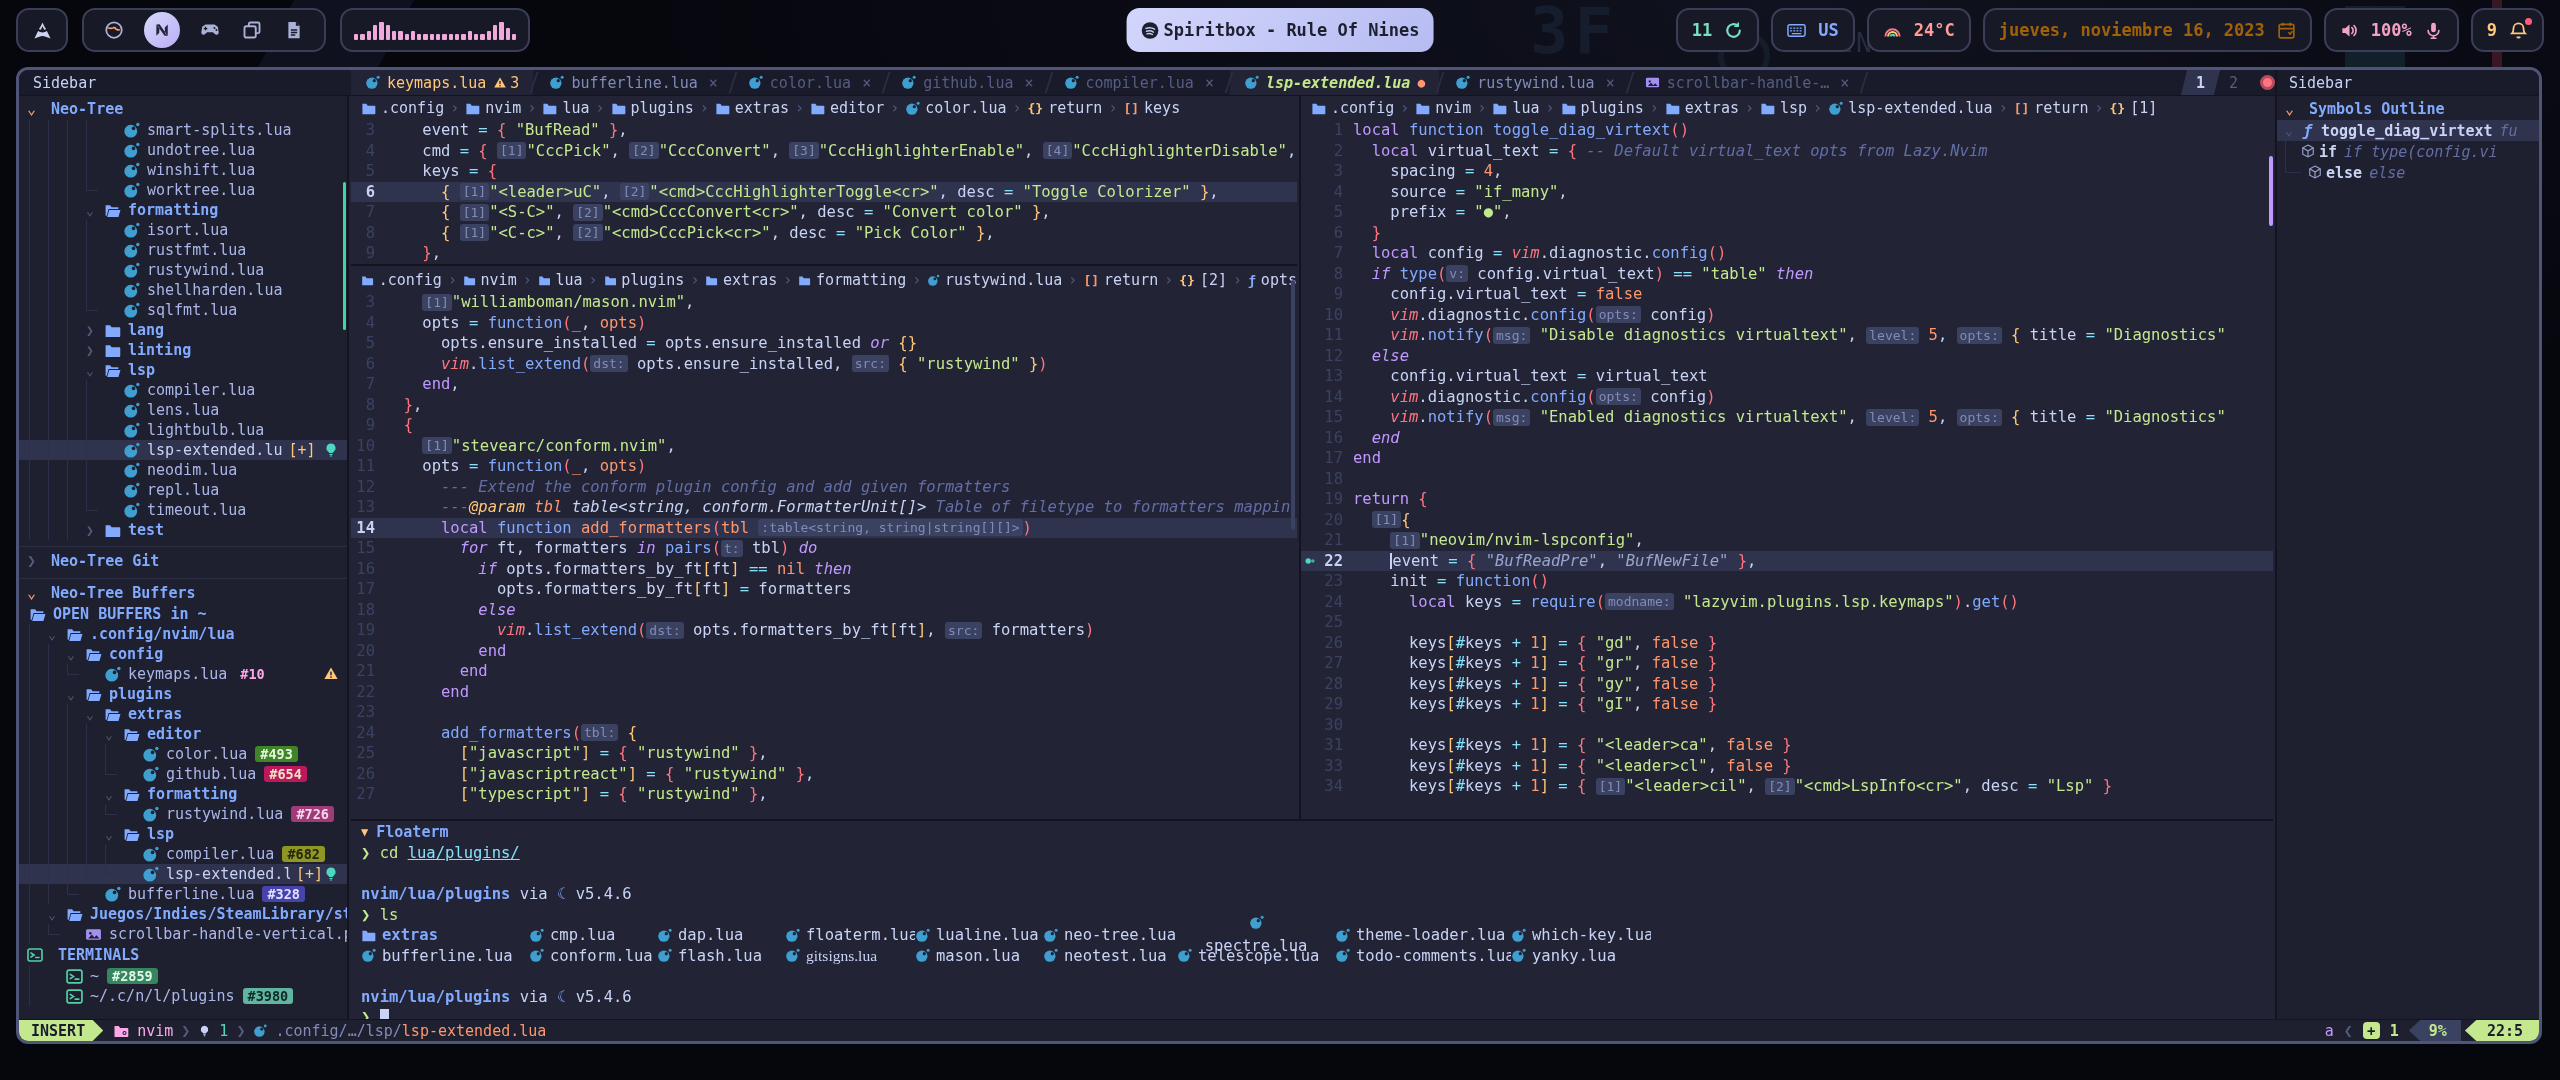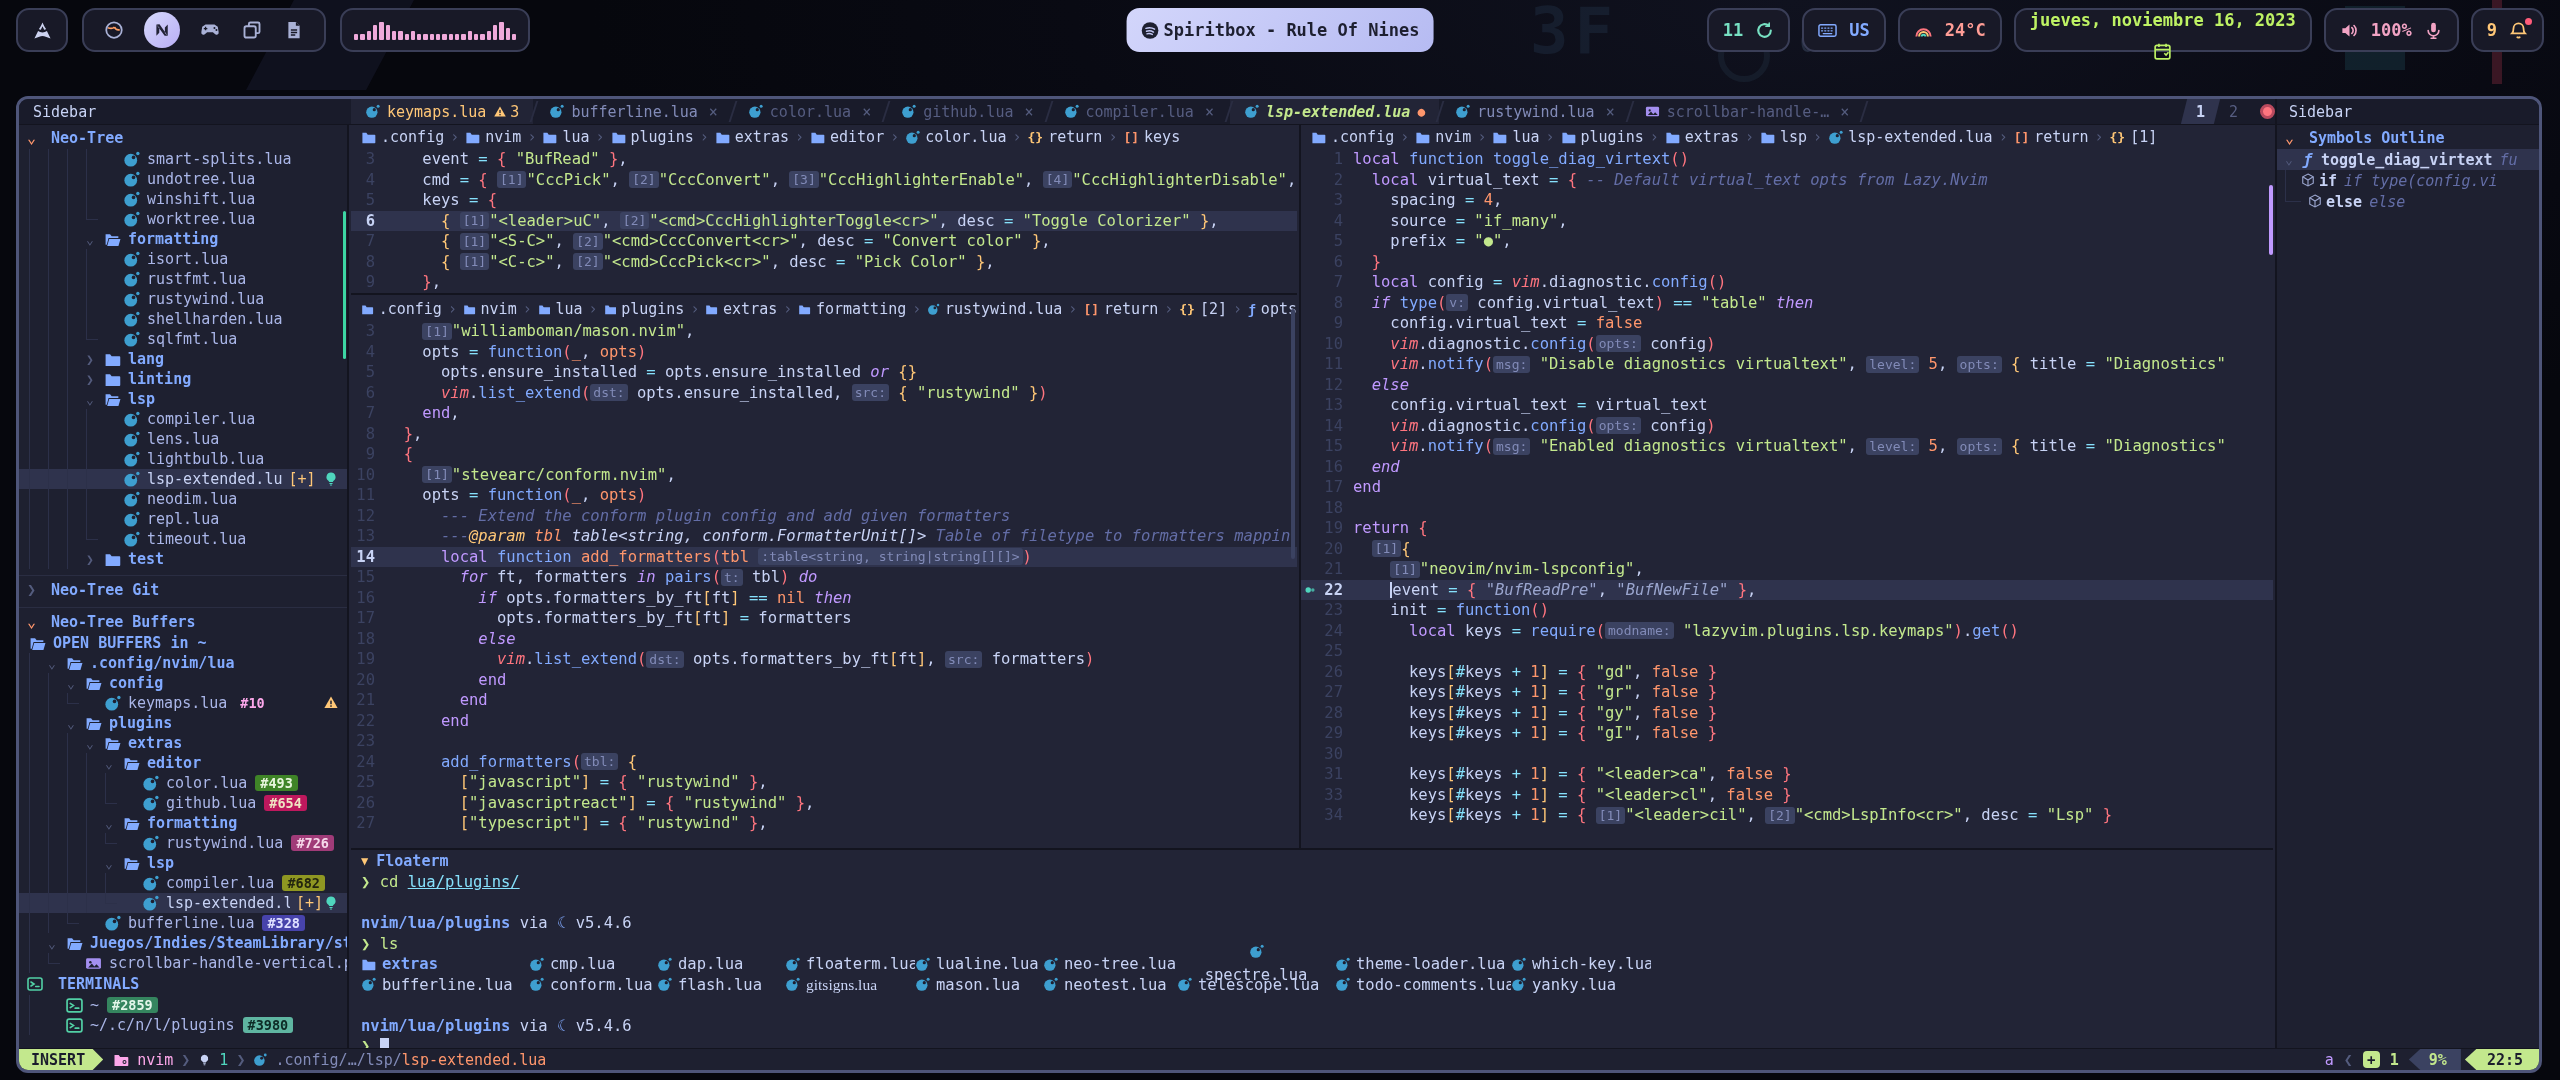--- a/index.html
+++ b/index.html
@@ -30,29 +30,29 @@
   .dock { gap:18px; padding:0 18px; }
   .dock .dicon { width:24px; height:24px; color:#a9b1d6; display:flex; align-items:center; justify-content:center; }
   .dock .active-circle { width:36px; height:36px; border-radius:50%; background:linear-gradient(135deg,#d6d9fb,#b9aef5); display:flex; align-items:center; justify-content:center; color:#232437; }
   .viz { width:190px; align-items:flex-end; padding:0 12px 10px 12px; gap:2px; }
   .viz .bar { width:5px; background:#efa9da; border-radius:1px; }
   .nowplaying { position:absolute; left:50%; transform:translateX(-50%);
       background:linear-gradient(135deg,#d3d6fb,#b6bbf2); color:#1e2030; border:none; font-weight:bold; gap:4px; }
   .w-updates { color:#77e0c2; }
   .w-kbd { color:#82aaff; }
   .w-temp { color:#ff9d96; }
-  .w-date { color:#bef264;flex-direction:column; }
+  .w-date { color:#a16207; }
   .w-audio { color:#f2a3c4; }
   .w-notif { color:#ffc777; position:relative; }
   .icn16 { width:19px; height:19px; display:inline-flex; }
   .icn16 svg { width:100%; height:100%; }
   .bell-dot { position:absolute; right:10px; top:8px; width:7px; height:7px; border-radius:50%; background:#ff5c7a; }
 
   
-  .win { position:absolute; left:16px; top:96px; width:2526px; height:977px;
+  .win { position:absolute; left:16px; top:67px; width:2526px; height:977px;
          background:#222436; border:3px solid #4e5579; border-radius:12px; overflow:hidden; }
   .tabrow { position:absolute; left:0; top:0; right:0; height:26px; background:#191b2a; display:flex; font-size:15px; border-bottom:1px solid #13141f; }
   .tr-left { width:332px; display:flex; align-items:center; padding-left:14px; color:#c8d3f5; flex:none; }
   .tr-mid { flex:1; display:flex; align-items:stretch; overflow:hidden; }
   .tr-right { width:264px; display:flex; align-items:center; padding-left:12px; color:#c8d3f5; flex:none; border-left:2px solid #13141f; }
   .tab { display:flex; align-items:center; gap:7px; padding:0 14px; color:#828bb8; white-space:nowrap; }
   .tab .ticon { width:15px; height:15px; display:inline-flex; color:#3e9fd0; }
   .tab .ticon svg{width:100%;height:100%;}
   .tab.active { background:#222436; }
   .tab.warn { color:#ffc777; }

